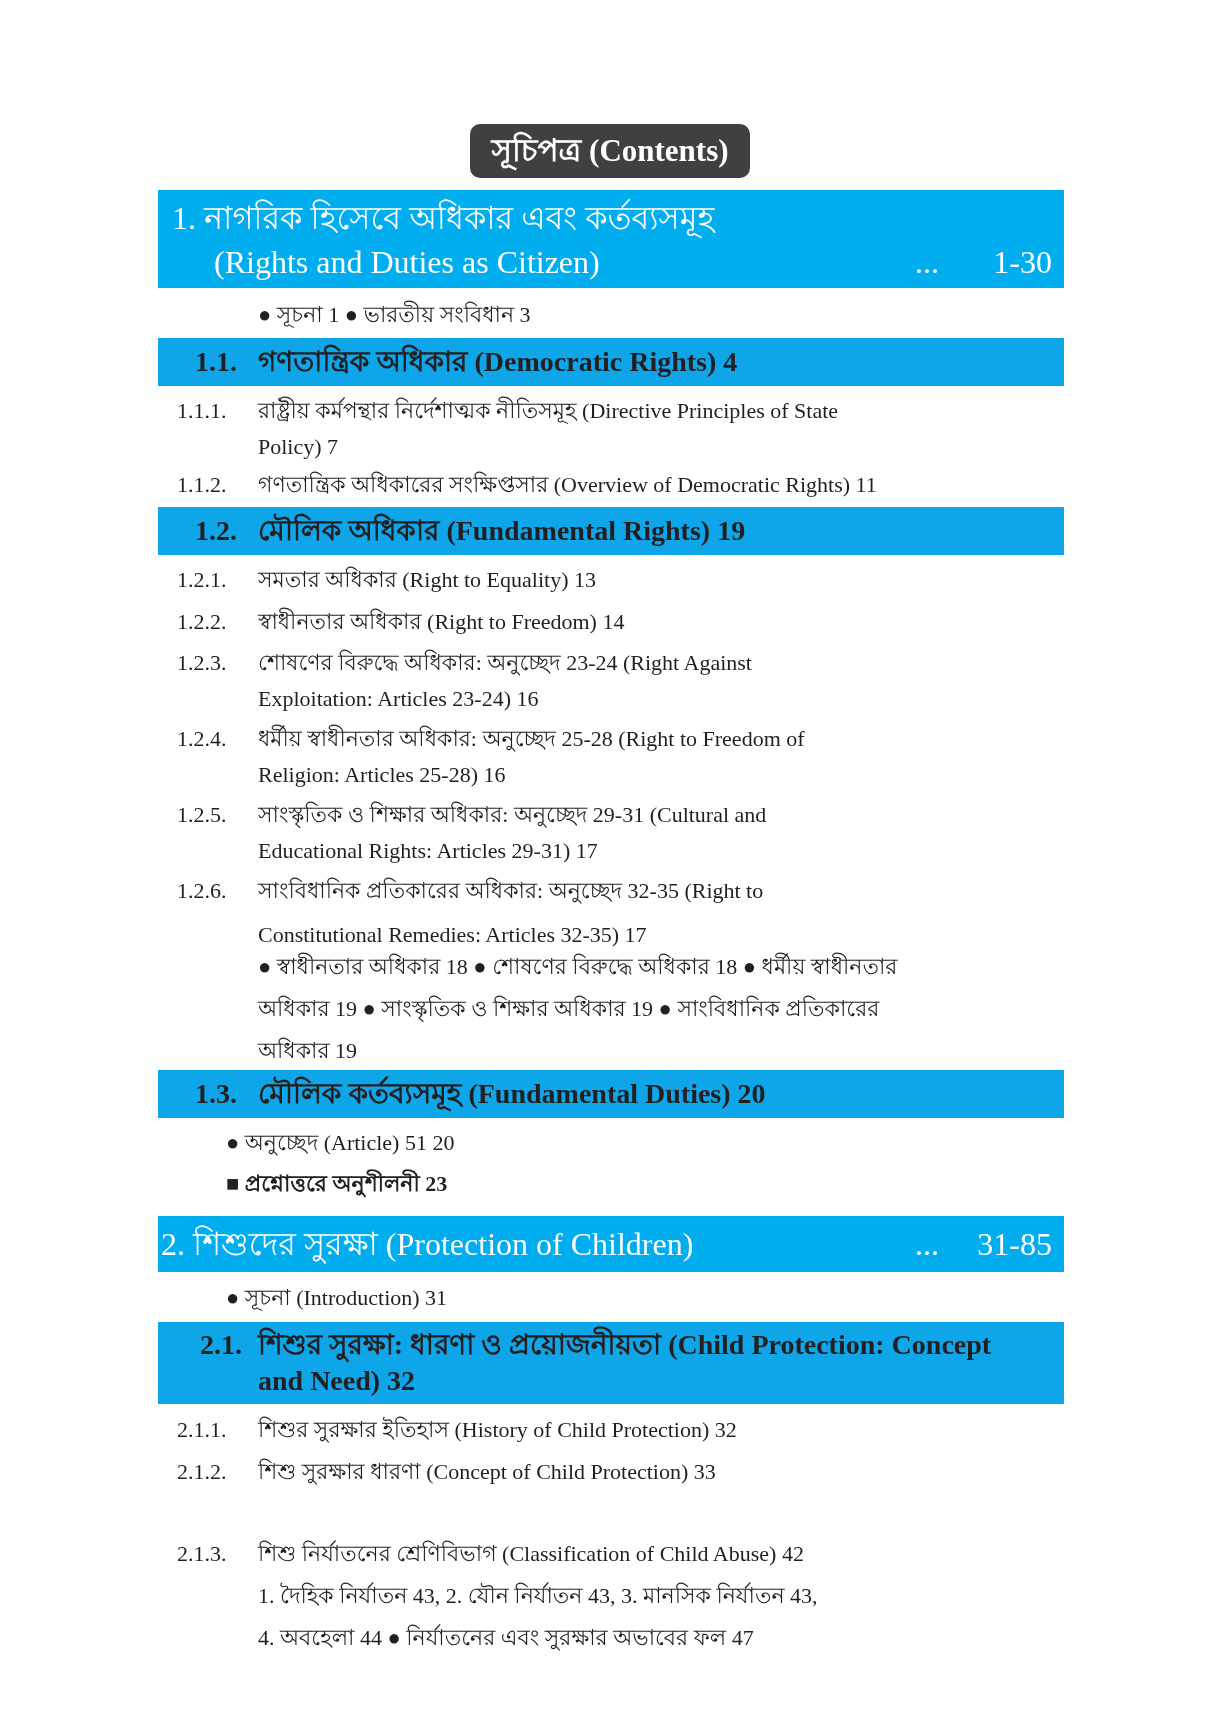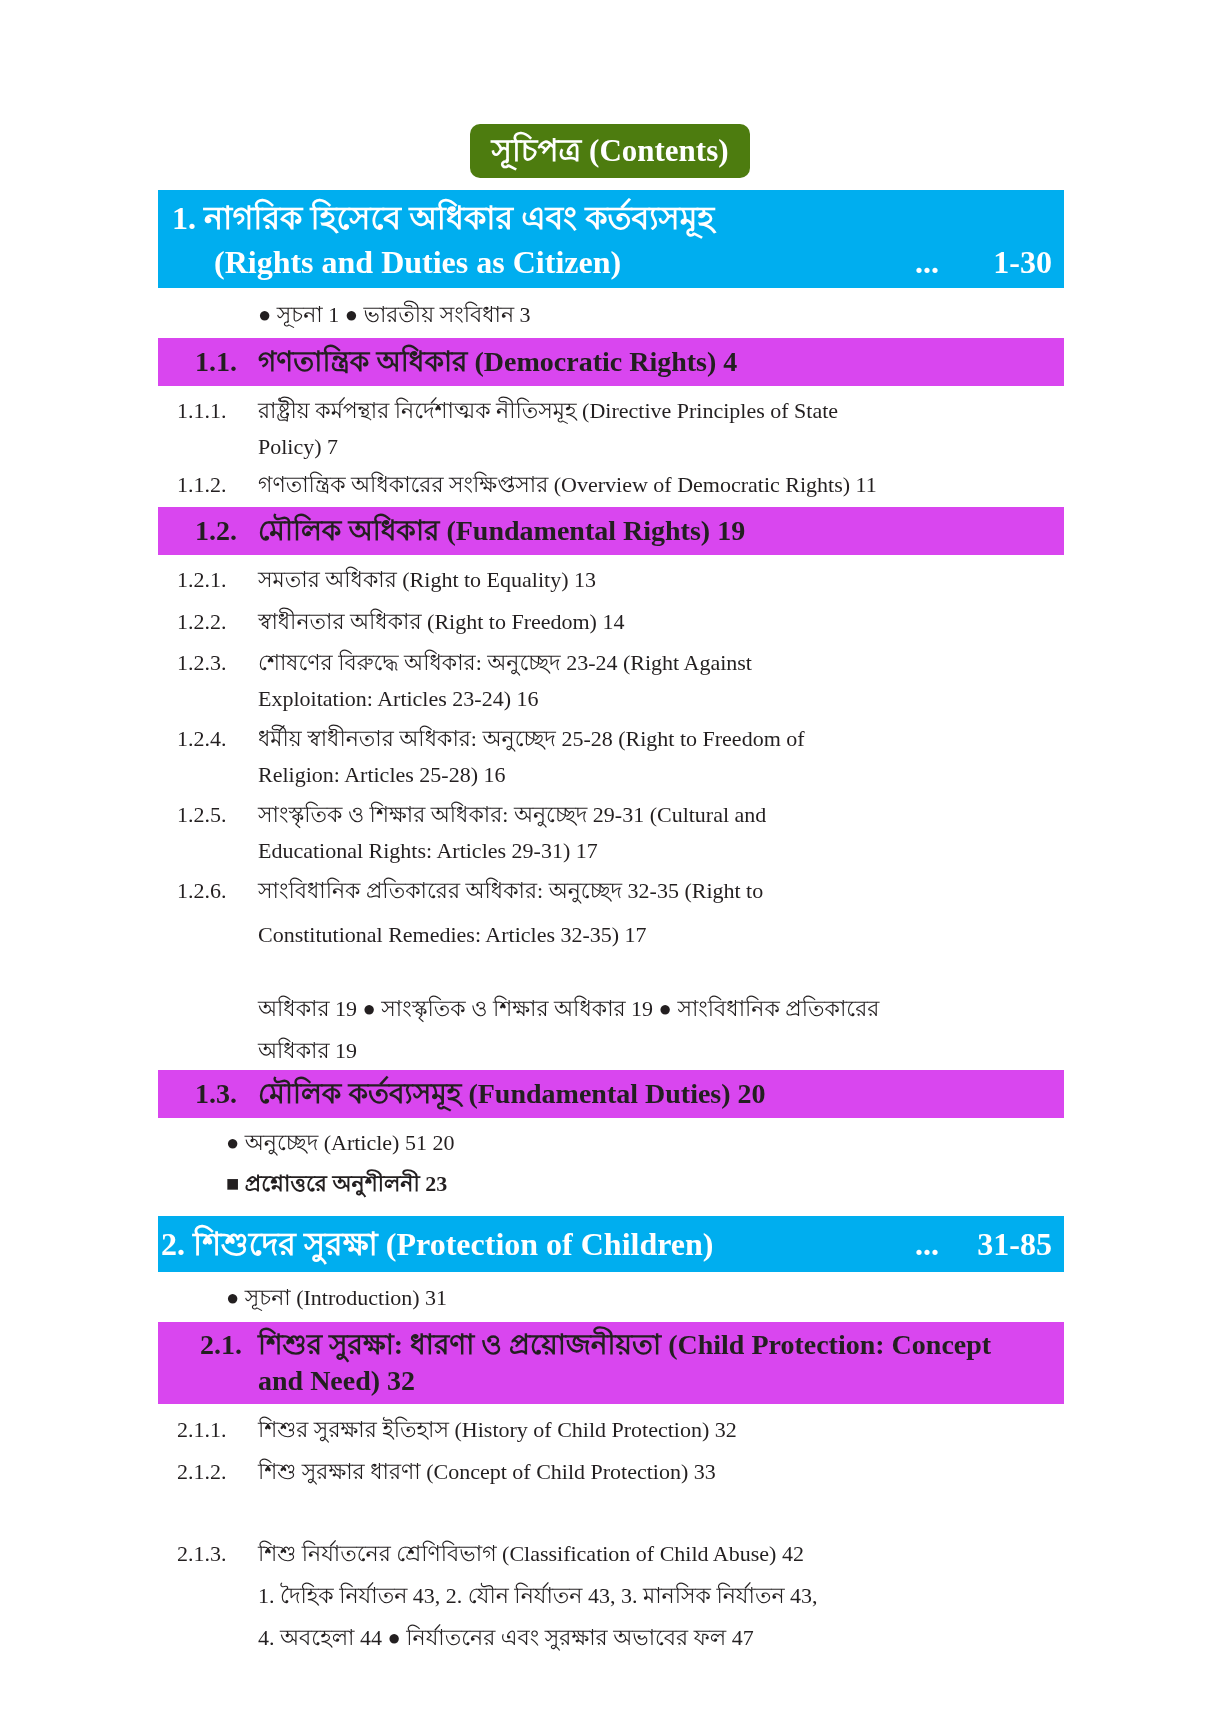--- a/index.html
+++ b/index.html
@@ -4,29 +4,29 @@
 <style>
   html, body { margin: 0; padding: 0; background: #ffffff; }
   body {
     width: 1214px; height: 1722px; position: relative; overflow: hidden;
     font-family: "Liberation Serif", "DejaVu Serif", serif;
     color: #231f20;
   }
   .page { position: absolute; left: 0; top: 0; width: 1214px; height: 1722px; }
   .title-pill {
     position: absolute; left: 470px; top: 124px; width: 280px; height: 54px;
-    background: #4d7c0f; border-radius: 10px; color: #fff;
+    background: #404040; border-radius: 10px; color: #fff;
     font-size: 31px; font-weight: bold; line-height: 54px; text-align: center;
   }
   .chap {
     position: absolute; left: 158px; width: 906px; background: #00aeef; color: #fff;
-    font-size: 32px; font-weight: bold;
+    font-size: 32px; font-weight: normal;
   }
   .sec {
-    position: absolute; left: 158px; width: 906px; background: #d946ef; color: #231f20;
+    position: absolute; left: 158px; width: 906px; background: #0ea5e9; color: #231f20;
     font-size: 28px; font-weight: bold;
   }
   .line { position: absolute; font-size: 22px; line-height: 36px; white-space: nowrap; }
   .num { position: absolute; left: 177px; }
   .txt { position: absolute; left: 258px; }
   .pages { position: absolute; right: 12px; }
   .dots { position: absolute; right: 125px; }
 </style>
 </head>
 <body>
@@ -89,20 +89,21 @@
     <span class="num">1.2.5.</span>
     <span class="txt">সাংস্কৃতিক ও শিক্ষার অধিকার: অনুচ্ছেদ 29-31 (Cultural and</span>
   </div>
   <div class="line" style="top:833px;left:258px;">Educational Rights: Articles 29-31) 17</div>
   <div class="line" style="top:873px;left:0;width:1214px;">
     <span class="num">1.2.6.</span>
     <span class="txt">সাংবিধানিক প্রতিকারের অধিকার: অনুচ্ছেদ 32-35 (Right to</span>
   </div>
   <div class="line" style="top:909px;left:258px;margin-top:8px;">Constitutional Remedies: Articles 32-35) 17</div>
 
+  <div class="line" style="top:949px;left:258px;">● স্বাধীনতার অধিকার 18 ● শোষণের বিরুদ্ধে অধিকার 18 ● ধর্মীয় স্বাধীনতার</div>
   <div class="line" style="top:991px;left:258px;">অধিকার 19 ● সাংস্কৃতিক ও শিক্ষার অধিকার 19 ● সাংবিধানিক প্রতিকারের</div>
   <div class="line" style="top:1033px;left:258px;">অধিকার 19</div>
 
   <div class="sec" style="top:1070px;height:48px;line-height:48px;">
     <span style="position:absolute;left:37px;">1.3.</span>
     <span style="position:absolute;left:100px;">মৌলিক কর্তব্যসমূহ (Fundamental Duties) 20</span>
   </div>
   <div class="line" style="top:1125px;left:226px;">● অনুচ্ছেদ (Article) 51 20</div>
   <div class="line" style="top:1166px;left:226px;font-weight:bold;">■ প্রশ্নোত্তরে অনুশীলনী 23</div>
 

